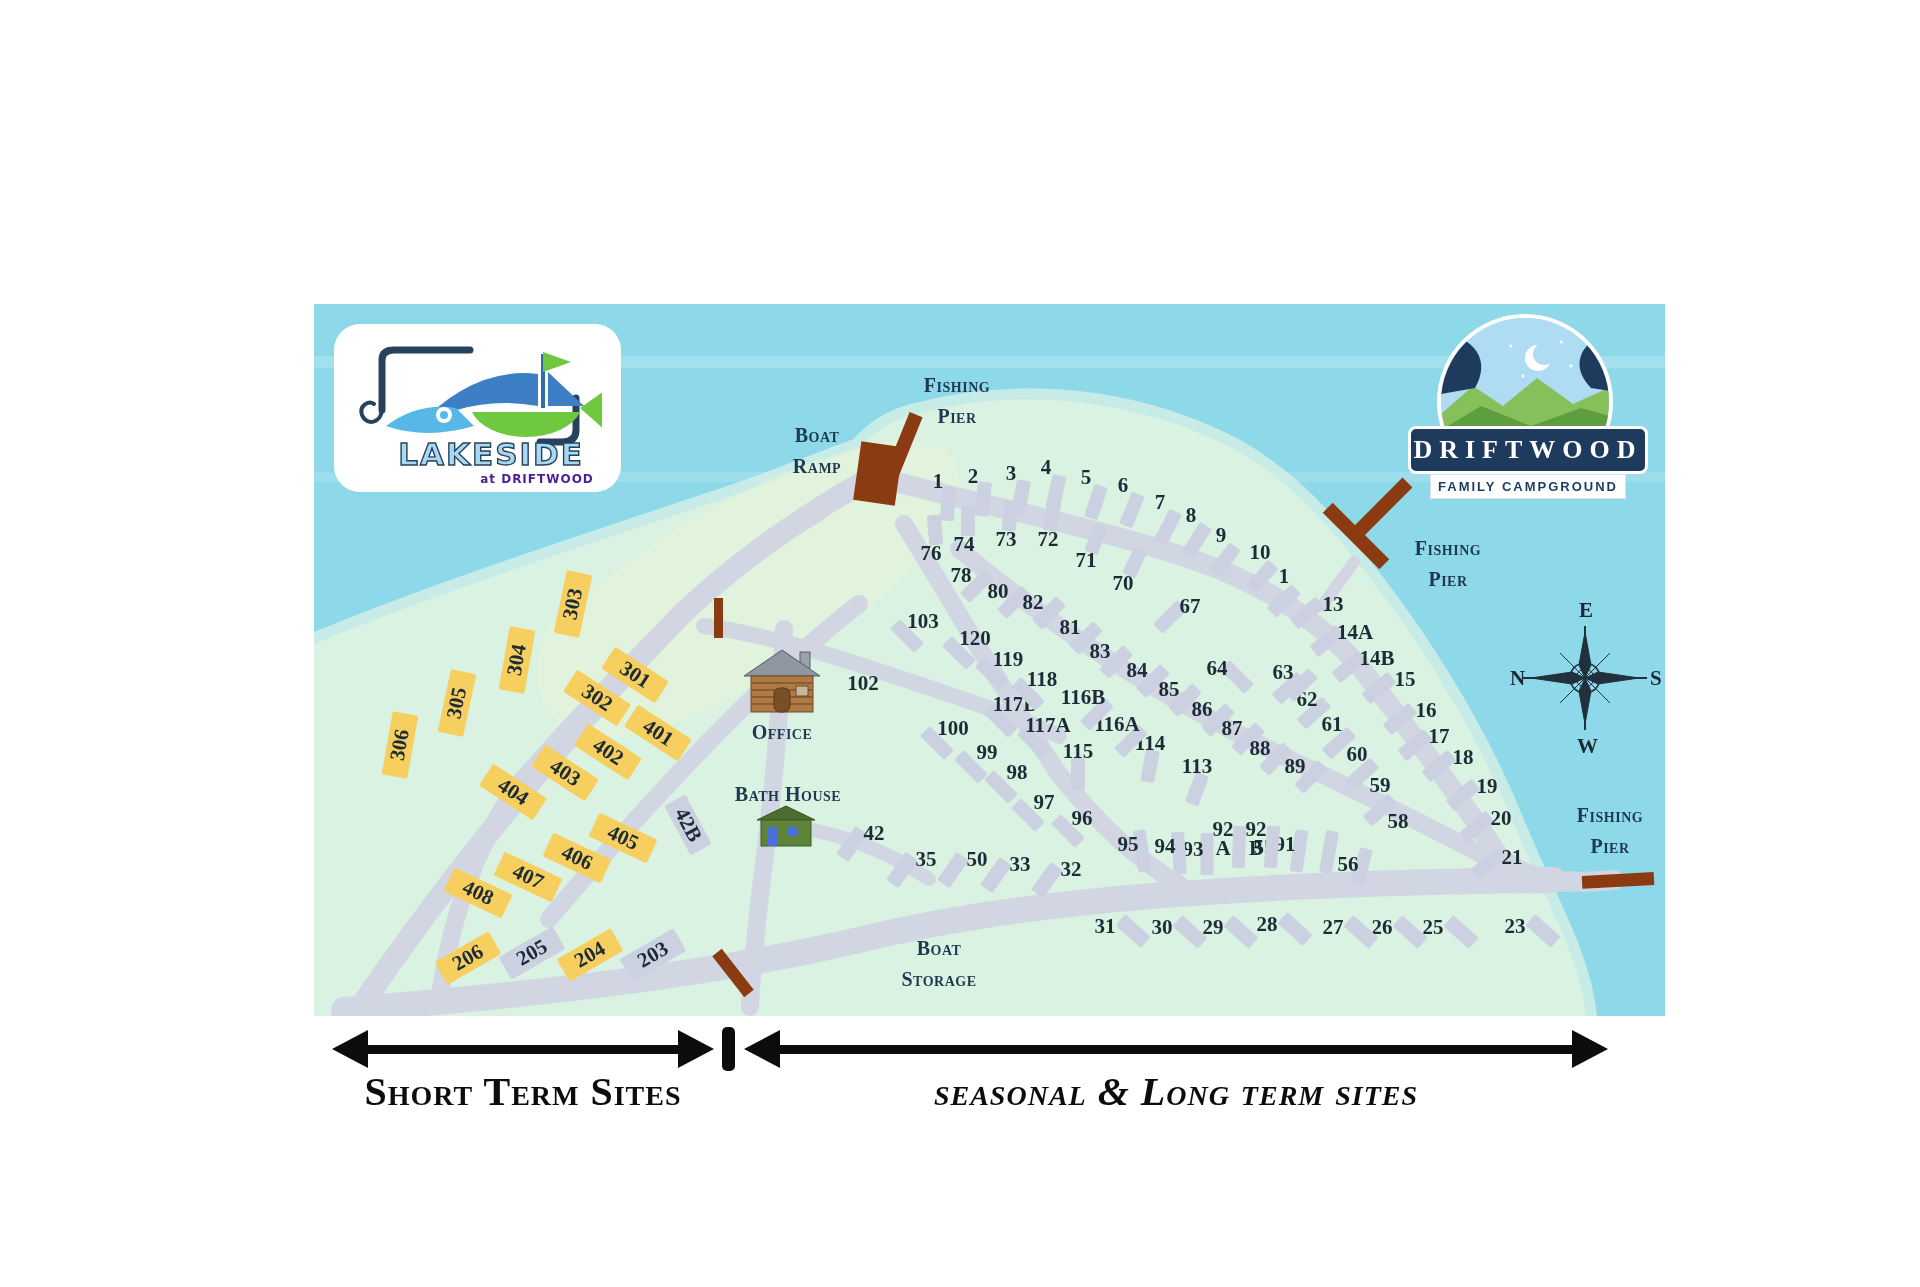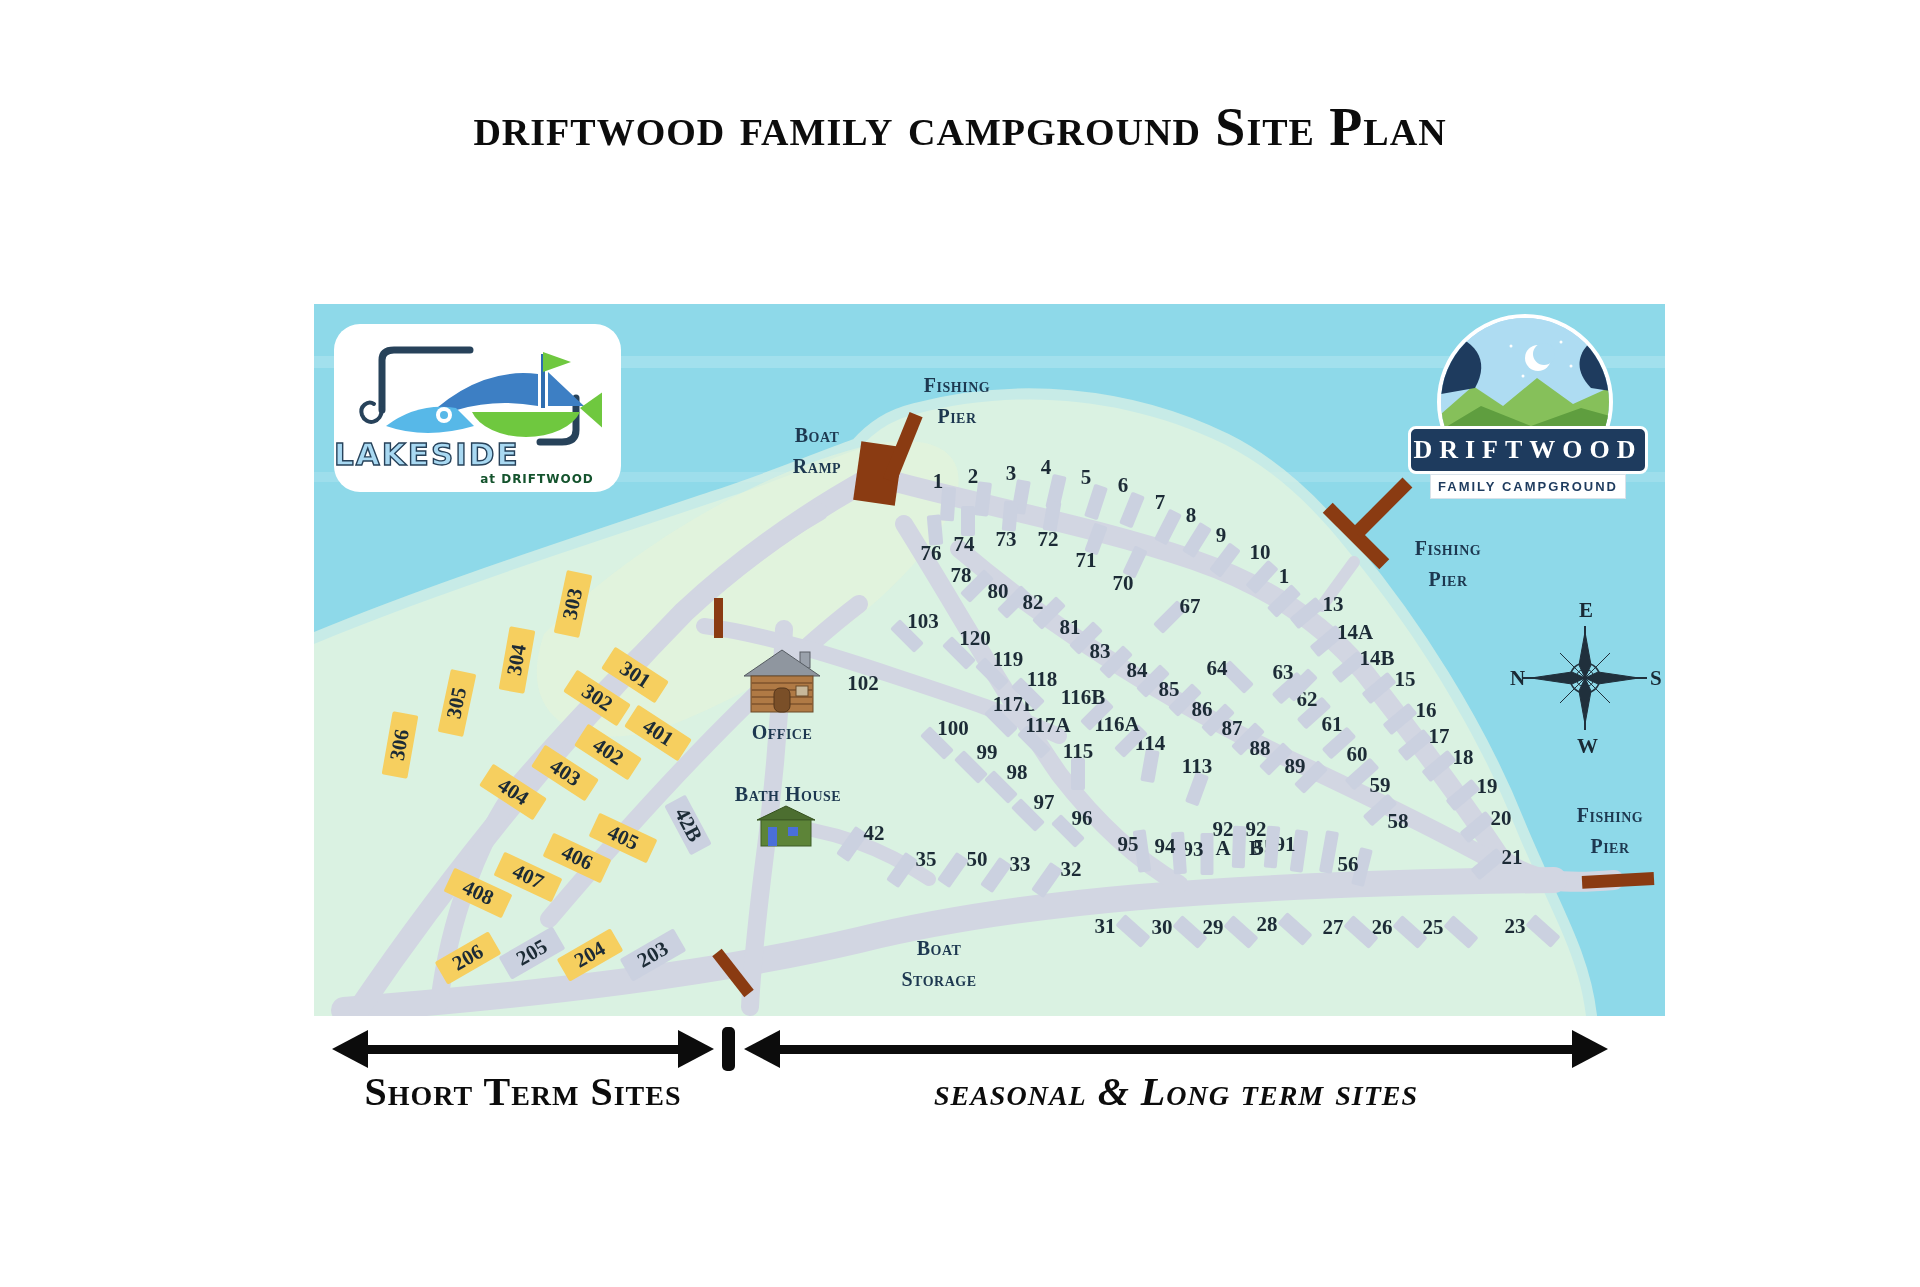--- a/index.html
+++ b/index.html
@@ -12,25 +12,25 @@
   .map{position:absolute;left:314px;top:304px;width:1351px;height:712px;background:#8ed9e9;overflow:hidden;}
   .map svg.base{position:absolute;left:0;top:0;}
   .site-num{position:absolute;font-weight:bold;font-size:21px;color:#1c2b36;
             white-space:pre-line;text-align:center;line-height:0.92;}
   .pad{position:absolute;background:#cbd1e0;border-radius:2px;}
   .pad.yellow{background:#f6cf5f;}
   .map-label{position:absolute;font-weight:bold;font-size:20px;font-variant:small-caps;
              color:#1d3850;white-space:pre-line;text-align:center;line-height:1.55;letter-spacing:0.5px;}
   
   .lakeside{position:absolute;left:20px;top:20px;width:287px;height:168px;background:#ffffff;border-radius:26px;}
-  .lakeside-name{position:absolute;left:0;top:112px;width:250px;text-align:left;
+  .lakeside-name{position:absolute;left:0;top:112px;width:250px;text-align:right;
       font-family:"DejaVu Sans","Liberation Sans",sans-serif;font-weight:bold;font-size:31px;letter-spacing:2px;
       color:#a9d9f2;-webkit-text-stroke:1.4px #27425a;}
   .lakeside-sub{position:absolute;left:128px;top:148px;width:150px;text-align:center;
-      font-family:"DejaVu Sans","Liberation Sans",sans-serif;font-weight:bold;font-size:12px;letter-spacing:1px;color:#14532d;}
+      font-family:"DejaVu Sans","Liberation Sans",sans-serif;font-weight:bold;font-size:12px;letter-spacing:1px;color:#4c1d95;}
   
   .driftwood{position:absolute;left:1094px;top:10px;width:240px;height:200px;}
   .dw-circle{position:absolute;left:29px;top:0px;width:176px;height:176px;border-radius:50%;
       border:4px solid #ffffff;box-sizing:border-box;overflow:hidden;background:#aedcf2;}
   .dw-banner{position:absolute;left:0;top:112px;width:240px;height:48px;background:#1e3b5e;
       border:3px solid #ffffff;border-radius:8px;box-sizing:border-box;text-align:center;
       font-weight:bold;font-size:26px;letter-spacing:7px;color:#ffffff;line-height:42px;}
   .dw-sub{position:absolute;left:22px;top:160px;width:196px;height:25px;background:#ffffff;
       border:1px solid #d8e2ea;box-sizing:border-box;text-align:center;
       font-family:"Liberation Sans","DejaVu Sans",sans-serif;
@@ -41,21 +41,20 @@
   
   .legend-label{position:absolute;top:1068px;font-weight:bold;font-size:40px;font-variant:small-caps;
       letter-spacing:1px;color:#0c0c0c;text-align:center;}
   .icon-abs{position:absolute;}
 </style>
 </head>
 <body>
 
 <div class="page">
 
-  <div class="title">driftwood family campground Site Plan</div>
 
   <div class="map">
 
     <svg class="base" width="1351" height="712" viewBox="0 0 1351 712">
 
       <rect x="0" y="52" width="1351" height="12" fill="#ffffff" opacity="0.18"></rect>
       <rect x="0" y="168" width="1351" height="10" fill="#ffffff" opacity="0.14"></rect>
 
       <g>
         <path d="M 0,340 C 120,290 260,245 400,198 C 470,175 515,155 545,145

